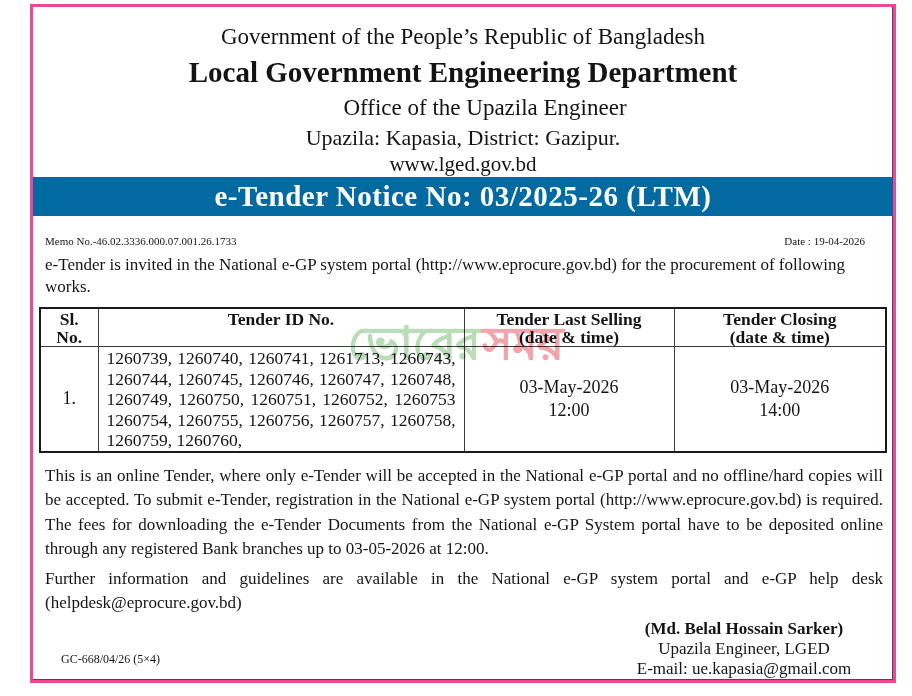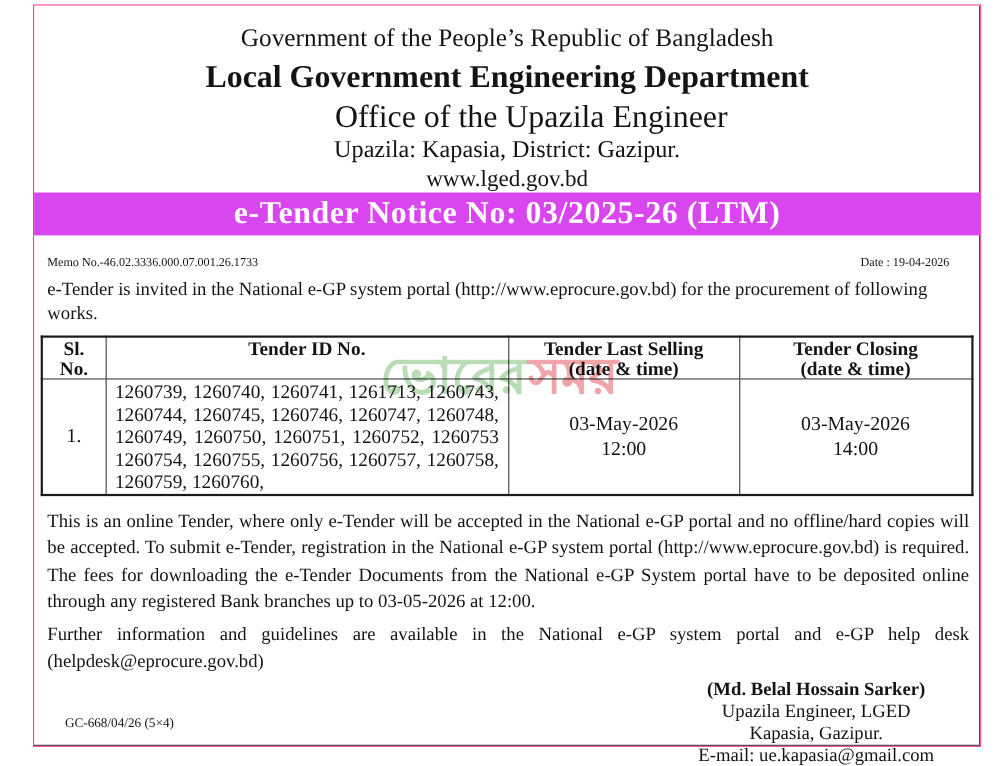--- a/index.html
+++ b/index.html
@@ -2,33 +2,33 @@
 <html><head>
 <meta charset="utf-8">
 <style>
   html,body{margin:0;padding:0;}
   body{
     width:912px;height:696px;background:#ffffff;position:relative;
     font-family:"Liberation Serif", serif;color:#141414;overflow:hidden;
   }
   .page{
     position:absolute;left:30px;top:4px;width:860px;height:673px;
-    border:1px solid #ec4899;background:#fff;
+    border:3px solid #ec4899;background:#fff;
     box-shadow: inset -9px 0 0 -8px #4a4a4a, inset 0 -9px 0 -8px #4a4a4a;
   }
   
   .letterhead{padding-top:15px;text-align:center;}
   .h1{font-size:23px;line-height:30px;}
   .h2{font-size:29px;line-height:40px;font-weight:bold;}
-  .h3{font-size:29px;line-height:32px;margin-left:44px;}
+  .h3{font-size:23px;line-height:32px;margin-left:44px;}
   .h4{font-size:22px;line-height:27px;}
   .h5{font-size:21px;line-height:26px;}
   
   .banner{
-    height:39px;line-height:39px;background:#d946ef;color:#ffffff;
+    height:39px;line-height:39px;background:#0369a1;color:#ffffff;
     text-align:center;font-size:29px;font-weight:bold;letter-spacing:.5px;
   }
   .memo-row{display:flex;justify-content:space-between;margin:14px 28px 0 12px;font-size:11px;line-height:22px;}
   .intro{margin:2px 12px 0 12px;font-size:17px;line-height:22px;}
   
   table.tender{
     width:848px;margin:9px auto 0 auto;border-collapse:collapse;table-layout:fixed;
     border:2px solid #1b1b1b;
   }
   table.tender th, table.tender td{border:1px solid #3d3d3d;}
@@ -117,19 +117,18 @@
   </table>
 
   <div class="watermark"><span class="wm-green">ভোরের</span><span class="wm-pink">সময়</span></div>
 
   <p class="body-para p1">This is an online Tender, where only e-Tender will be accepted in the National e-GP portal and no offline/hard copies will be accepted. To submit e-Tender, registration in the National e-GP system portal (http://www.eprocure.gov.bd) is required. The fees for downloading the e-Tender Documents from the National e-GP System portal have to be deposited online through any registered Bank branches up to 03-05-2026 at 12:00.</p>
   <p class="body-para p2">Further information and guidelines are available in the National e-GP system portal and e-GP help desk (helpdesk@eprocure.gov.bd)</p>
 
   <div class="signature">
     <div class="sig-name">(Md. Belal Hossain Sarker)</div>
     <div>Upazila Engineer, LGED</div>
-    <div>Kapasia, Gazipur.</div>
     <div>E-mail: ue.kapasia@gmail.com</div>
   </div>
 
   <div class="gc-ref">GC-668/04/26 (5×4)</div>
 
 </div>
 
 </body></html>

